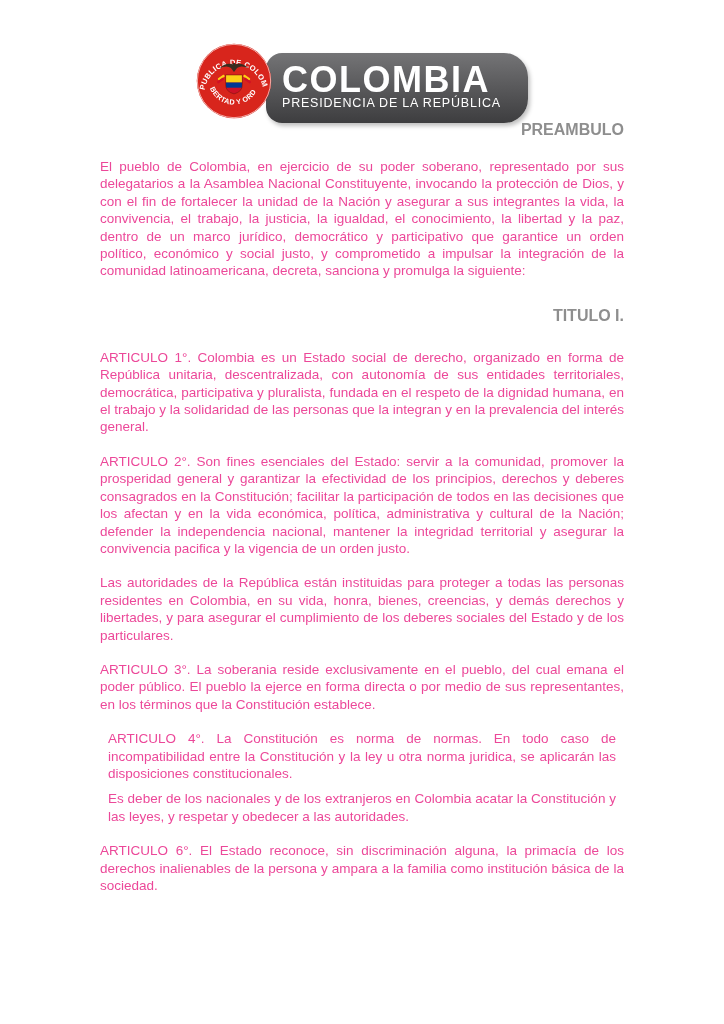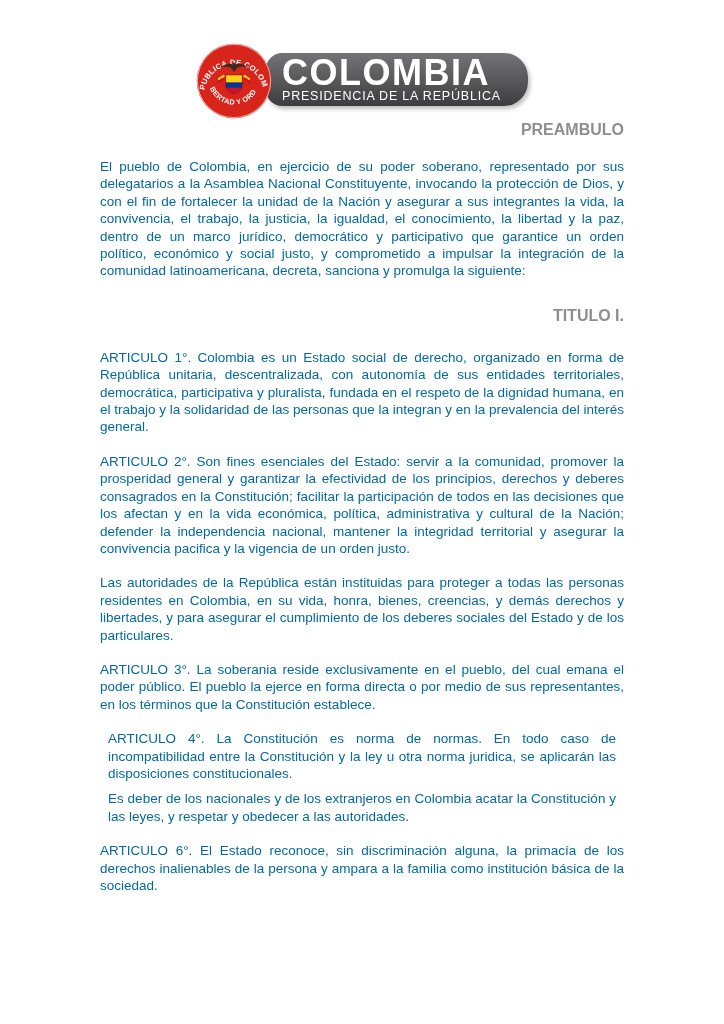--- a/index.html
+++ b/index.html
@@ -7,25 +7,25 @@
     width:724px;height:1024px;background:#ffffff;
     font-family:"Liberation Sans",sans-serif;
     -webkit-font-smoothing:antialiased;
   }
   .page{width:524px;margin:0 auto;padding-top:45px;}
 
   
   .logo{position:relative;width:332px;height:70px;margin:0 auto;}
   .seal{position:absolute;left:0;top:-2px;width:76px;height:76px;z-index:2;}
   .banner{
-    position:absolute;left:70px;top:8px;right:0;height:53px;
+    position:absolute;left:70px;top:8px;right:0;height:70px;
     background:linear-gradient(#747476,#3d3d3f);
     border-radius:16px 24px 24px 16px;
     box-shadow:2px 3px 4px rgba(0,0,0,.25);
-    padding:3px 0 0 16px;box-sizing:border-box;
+    padding:10px 0 0 16px;box-sizing:border-box;
     overflow:visible;
   }
   .banner-title{
     color:#fff;font-weight:bold;font-size:36px;line-height:33px;
     letter-spacing:1.5px;white-space:nowrap;
   }
   .banner-subtitle{
     color:#fff;font-weight:normal;font-size:12.5px;line-height:13px;
     letter-spacing:.8px;margin-top:1px;white-space:nowrap;
   }
@@ -33,21 +33,21 @@
   
   .center-heading{
     font-weight:bold;color:#8e8e8e;text-align:right;
     font-size:16px;line-height:18px;margin:0;
   }
   .preamble-heading{margin:6px 0 19px;}
   .titulo-heading{margin:26px 0 24px;line-height:19px;}
 
   
   .para{
-    font-size:13.5px;line-height:17.4px;color:#0369a1;
+    font-size:13.5px;line-height:17.4px;color:#ec4899;
     text-align:justify;margin:0 0 17px;
   }
   .para b{font-weight:normal;}
   .sub{margin:8px;}
 </style>
 </head>
 <body>
 
 <div class="page">
 

